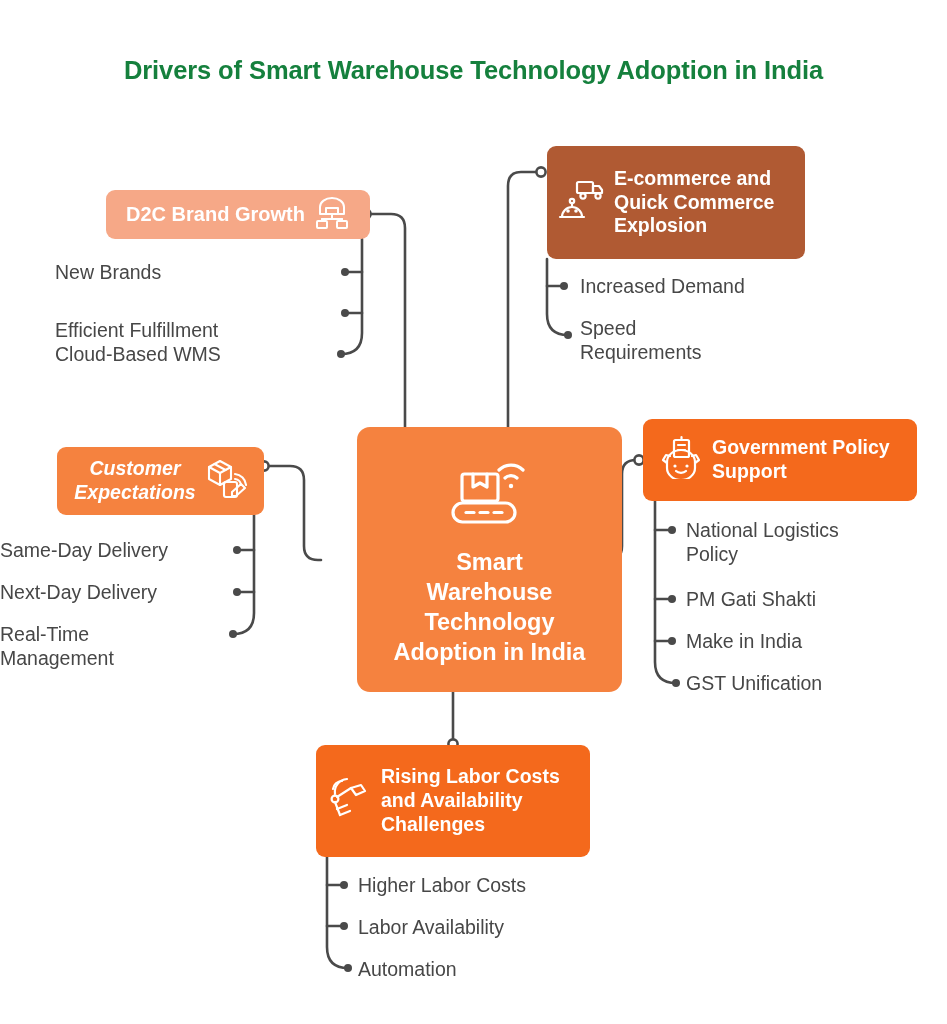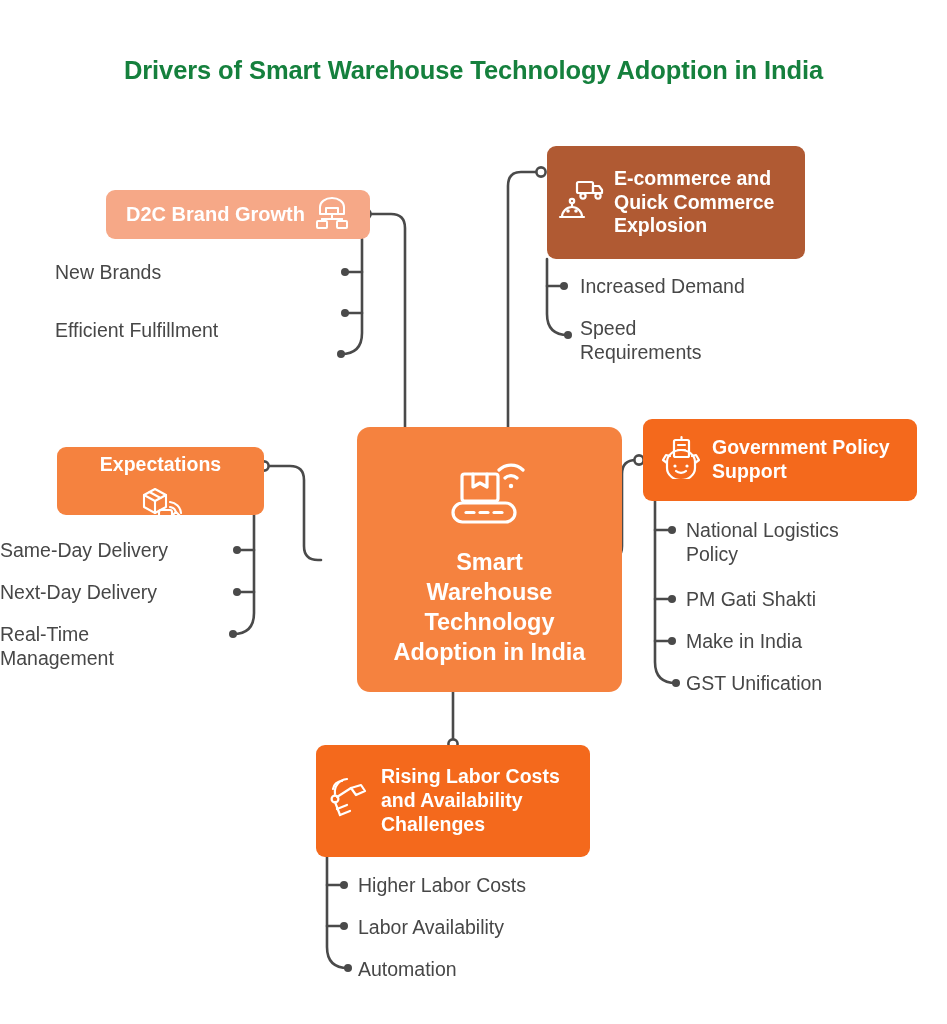--- a/index.html
+++ b/index.html
@@ -84,22 +84,23 @@
     flex-direction: row;
     justify-content: flex-start;
     padding-left: 16px;
     text-align: left;
   }
   
   #n-cust {
     left: 57px; top: 447px; width: 207px; height: 68px;
     background: #F5823F;
     font-size: 19.5px;
-    flex-direction: column;
+    flex-direction: row;
     text-align: center;
+    font-style: italic;
   }
   
   #n-labor {
     left: 316px; top: 745px; width: 274px; height: 112px;
     background: #F4691C;
     font-size: 19.5px;
     flex-direction: row;
     justify-content: flex-start;
     padding-left: 10px;
     text-align: left;
@@ -323,20 +324,21 @@
         </g>
       </svg>
     </span>
     <span class="lbl">Rising Labor Costs
 and Availability
 Challenges</span>
   </div>
 
   <div class="leaf r" style="left:55px; top:260px; width:280px;">New Brands</div>
   <div class="leaf r" style="left:55px; top:301px; width:280px;margin-top:17px;">Efficient Fulfillment</div>
+  <div class="leaf r" style="left:55px; top:342px; width:275px;">Cloud-Based WMS</div>
 
   <div class="leaf l" style="left:580px; top:274px; width:300px;">Increased Demand</div>
   <div class="leaf l" style="left:580px; top:316px; width:200px;">Speed
 Requirements</div>
 
   <div class="leaf l" style="left:686px; top:518px; width:230px;">National Logistics
 Policy</div>
   <div class="leaf l" style="left:686px; top:587px; width:230px;">PM Gati Shakti</div>
   <div class="leaf l" style="left:686px; top:629px; width:230px;">Make in India</div>
   <div class="leaf l" style="left:686px; top:671px; width:230px;">GST Unification</div>

